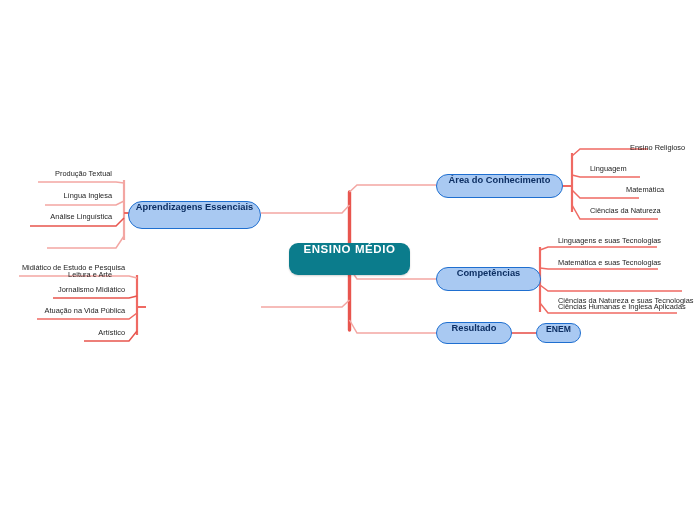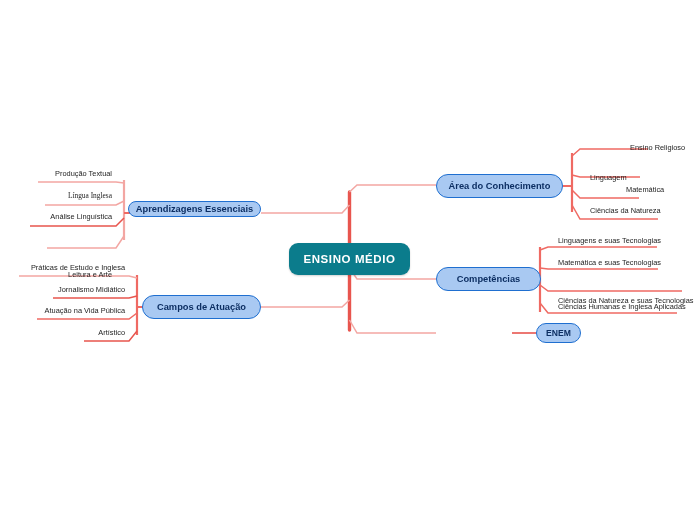--- a/index.html
+++ b/index.html
@@ -9,21 +9,21 @@
     font-family:"Liberation Sans", sans-serif;
     overflow:hidden;
     position:relative;
   }
   #canvas{position:absolute;inset:0;width:697px;height:520px;}
   svg.links{position:absolute;left:0;top:0;width:697px;height:520px;pointer-events:none;}
 
   .node{
     position:absolute;
     box-sizing:border-box;
-    display:flex;align-items:center;justify-content:center;
+    display:flex;align-items:flex-start;justify-content:center;
     text-align:center;
     white-space:nowrap;
     z-index:3;
   }
   .node-root{
     background:#0b7c8c;
     color:#ffffff;
     font-weight:bold;
     font-size:11.5px;
     letter-spacing:.6px;
@@ -107,45 +107,45 @@
     <path d="M137 278 L129 276 L19 276" stroke="#f3a6a2" stroke-width="1.5" fill="none"></path>
     <path d="M137 296 L129 298 L53 298" stroke="#e8554e" stroke-width="1.5" fill="none"></path>
     <path d="M137 313 L129 319 L37 319" stroke="#ef6a63" stroke-width="1.5" fill="none"></path>
     <path d="M137 331 L129 341 L84 341" stroke="#e8554e" stroke-width="1.5" fill="none"></path>
   </svg>
 
   <div class="node node-root" style="left:289px;top:243px;width:121px;height:32px;border-radius:9px;">
     <span>ENSINO MÉDIO</span>
   </div>
 
-  <div class="node node-branch" style="left:128px;top:201px;width:133px;height:16px;">
+  <div class="node node-branch" style="left:128px;top:201px;width:133px;height:28px;">
     <span>Aprendizagens Essenciais</span>
   </div>
 
-  <div class="node node-branch" style="left:142px;top:295px;width:119px;height:24px;">
-    <span>Campos de Atuação</span>
-  </div>
 
   <div class="node node-branch" style="left:436px;top:174px;width:127px;height:24px;">
     <span>Área do Conhecimento</span>
   </div>
 
   <div class="node node-branch" style="left:436px;top:267px;width:105px;height:24px;">
     <span>Competências</span>
   </div>
 
+  <div class="node node-branch" style="left:436px;top:322px;width:76px;height:22px;">
+    <span>Resultado</span>
+  </div>
 
   <div class="node node-leafpill" style="left:536px;top:323px;width:45px;height:20px;">
     <span>ENEM</span>
   </div>
 
   <div class="leaf leaf-right" style="left:590px;top:143px;margin-left:40px;">
     <span>Ensino Religioso</span>
   </div>
-  <div class="leaf leaf-right" style="left:590px;top:173px;">
+  <div class="leaf leaf-right" style="left:590px;top:164px;">
     <span>Linguagem</span>
   </div>
   <div class="leaf leaf-right" style="left:590px;top:185px;padding-left:36px;">
     <span>Matemática</span>
   </div>
   <div class="leaf leaf-right" style="left:590px;top:206px;text-align:right;">
     <span>Ciências da Natureza</span>
   </div>
 
   <div class="leaf leaf-right" style="left:558px;top:236px;">
@@ -157,32 +157,32 @@
   <div class="leaf leaf-right" style="left:558px;top:280px;margin-top:16px;">
     <span>Ciências da Natureza e suas Tecnologias</span>
   </div>
   <div class="leaf leaf-right" style="left:558px;top:302px;">
     <span>Ciências Humanas e Inglesa Aplicadas</span>
   </div>
 
   <div class="leaf leaf-left" style="left:0px;top:169px;width:112px;">
     <span>Produção Textual</span>
   </div>
-  <div class="leaf leaf-left" style="left:0px;top:191px;width:112px;font-family:Liberation Serif, serif;">
+  <div class="leaf leaf-left" style="left:0px;top:191px;width:112px;">
     <span>Língua Inglesa</span>
   </div>
   <div class="leaf leaf-left" style="left:0px;top:212px;width:112px;">
     <span>Análise Linguística</span>
   </div>
   <div class="leaf leaf-left" style="left:0px;top:234px;width:112px;margin-top:36px;">
     <span>Leitura e Arte</span>
   </div>
 
   <div class="leaf leaf-left" style="left:0px;top:263px;width:125px;">
-    <span>Práticas de Estudo e Inglesa</span>
+    <span>Midiático de Estudo e Pesquisa</span>
   </div>
   <div class="leaf leaf-left" style="left:0px;top:285px;width:125px;">
     <span>Jornalismo Midiático</span>
   </div>
   <div class="leaf leaf-left" style="left:0px;top:306px;width:125px;">
     <span>Atuação na Vida Pública</span>
   </div>
   <div class="leaf leaf-left" style="left:0px;top:328px;width:125px;">
     <span>Artístico</span>
   </div>

